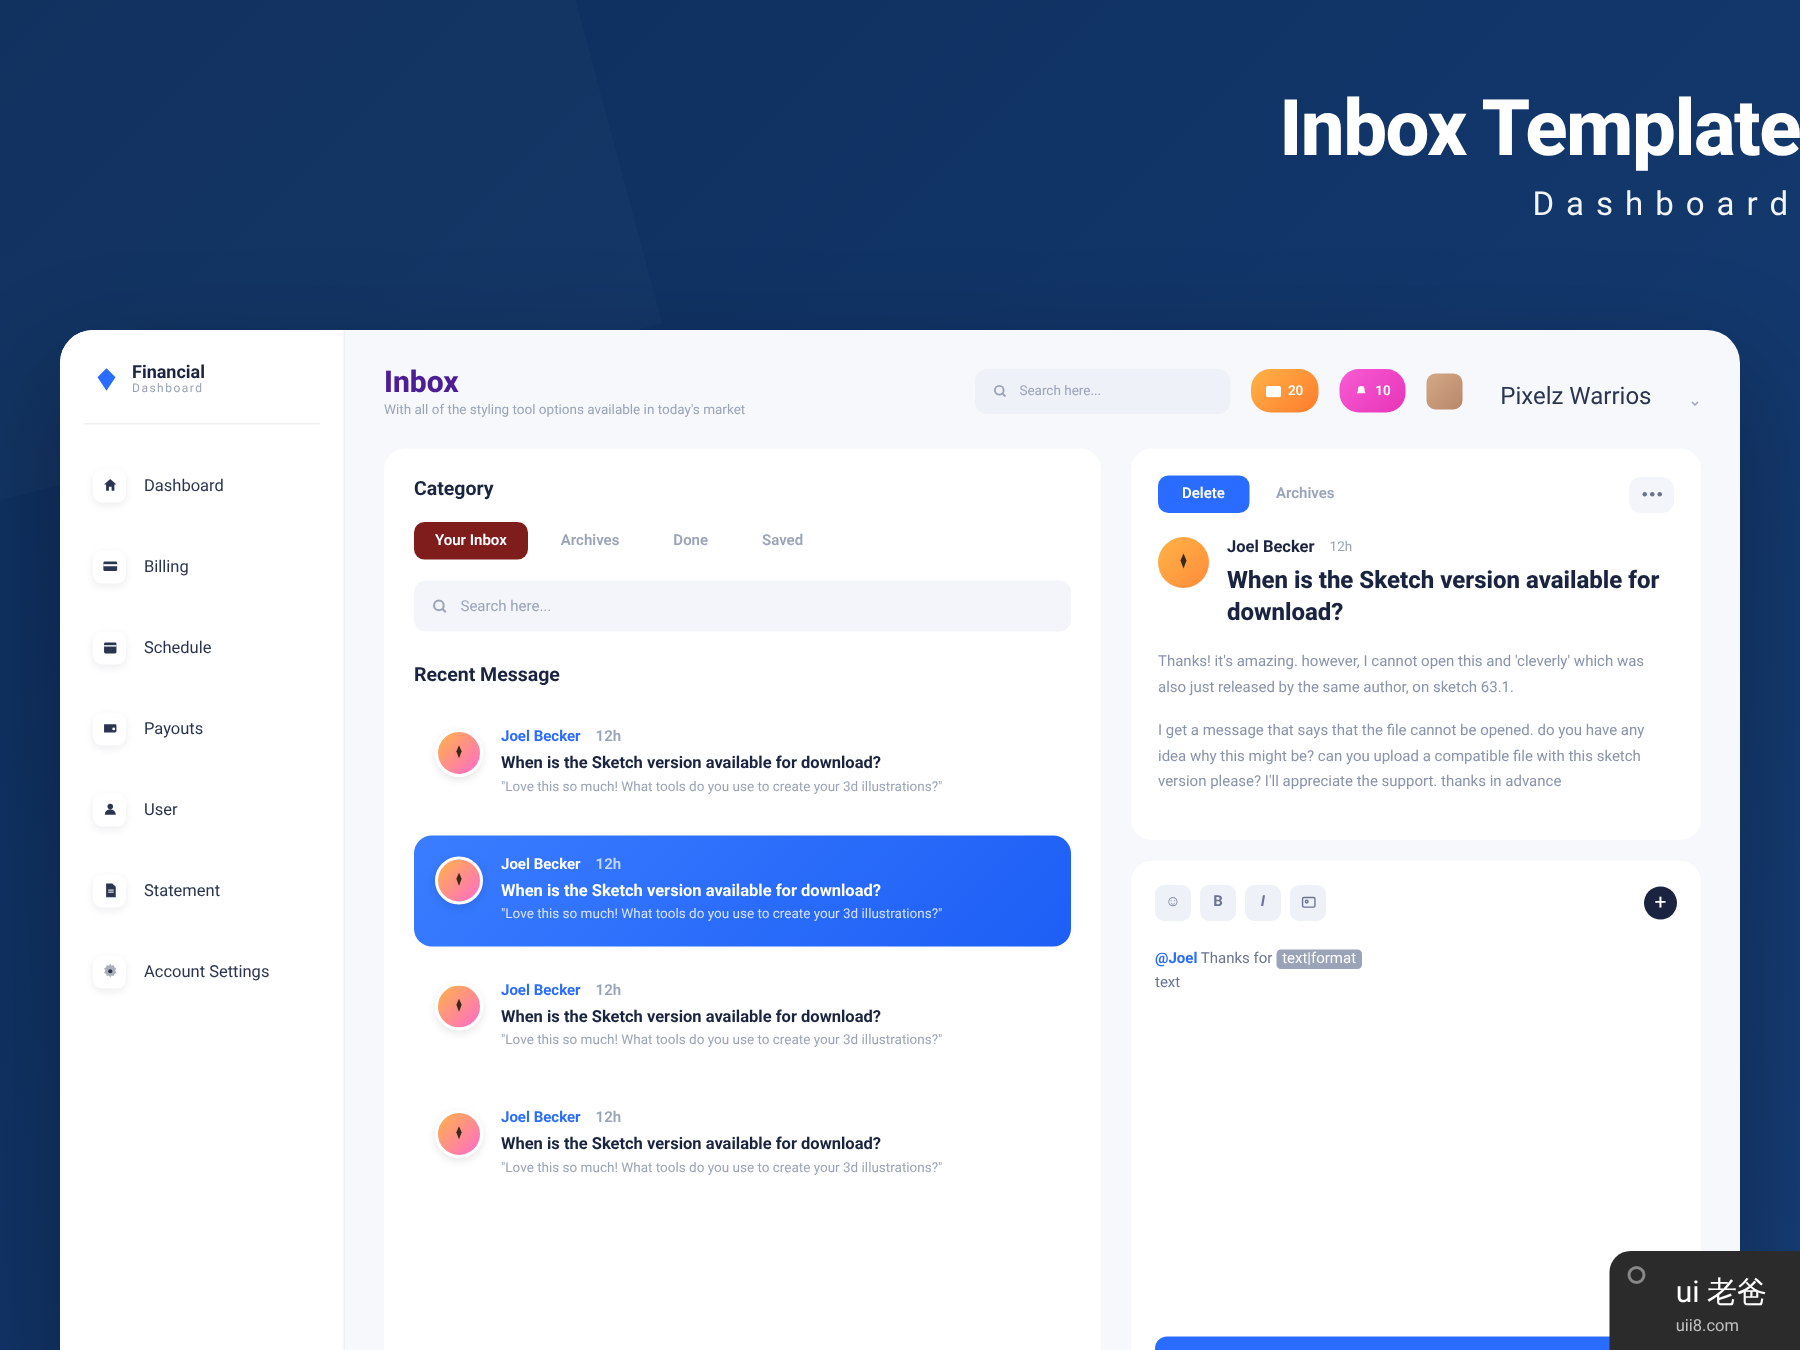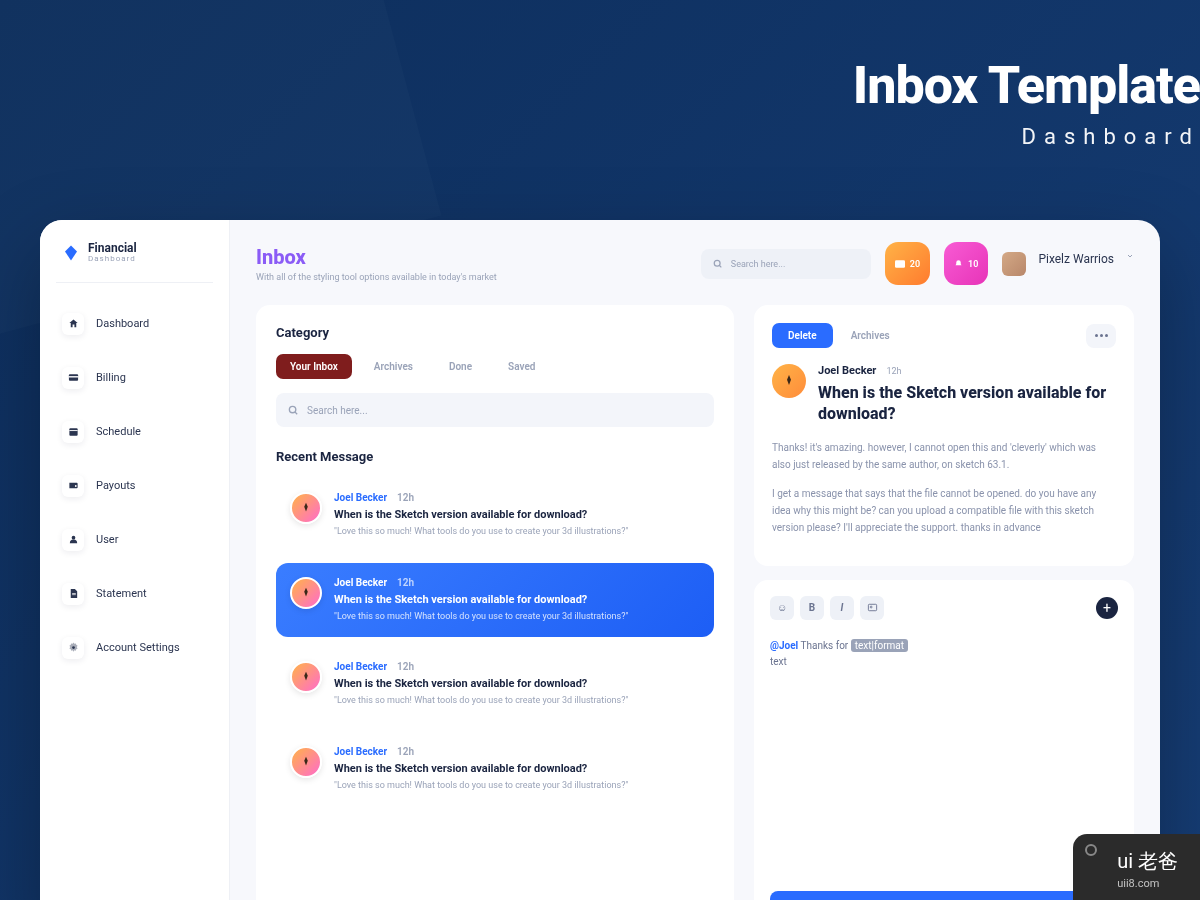--- a/index.html
+++ b/index.html
@@ -18,27 +18,27 @@
 .brand-text { line-height: 1.1; }
 .brand-text .t1 { font-size: 12px; font-weight: 700; color: #1a2440; }
 .brand-text .t2 { font-size: 8px; color: #9aa3b8; letter-spacing: 1px; }
 .nav-item { display: flex; align-items: center; gap: 12px; padding: 10px 6px; font-size: 11px; color: #2b3550; cursor: pointer; margin-bottom: 12px; }
 .nav-icon { width: 22px; height: 22px; background: #fff; border-radius: 6px; box-shadow: 0 2px 6px rgba(20,30,60,0.08); display: flex; align-items: center; justify-content: center; }
 .nav-icon svg { width: 11px; height: 11px; }
 
 .main { flex: 1; display: flex; flex-direction: column; }
 .topbar { display: flex; align-items: center; padding: 22px 26px 12px; gap: 14px; }
 .page-titles { flex: 1; }
-.page-titles h2 { font-size: 20px; font-weight: 800; color: #8b5cf6; }
+.page-titles h2 { font-size: 20px; font-weight: 800; color: #4c1d95; }
 .page-titles p { font-size: 9px; color: #9aa3b8; margin-top: 3px; }
 .search { width: 170px; height: 30px; background: #eef1f7; border-radius: 8px; display: flex; align-items: center; padding: 0 12px; gap: 8px; font-size: 9px; color: #9aa3b8; }
-.pill { height: 43px; padding: 0 10px; border-radius: 13px; display: flex; align-items: center; gap: 5px; color: #fff; font-size: 9px; font-weight: 600; }
+.pill { height: 29px; padding: 0 10px; border-radius: 13px; display: flex; align-items: center; gap: 5px; color: #fff; font-size: 9px; font-weight: 600; }
 .pill.orange { background: linear-gradient(135deg,#ffb347,#ff7b2e); }
 .pill.pink { background: linear-gradient(135deg,#f85bd4,#e734b8); }
-.user { display: flex; align-items: flex-start; gap: 12px; font-size: 12px; color: #2b3550; }
+.user { display: flex; align-items: flex-end; gap: 25px; font-size: 16px; color: #2b3550; }
 .avatar-sm { width: 24px; height: 24px; border-radius: 6px; background: linear-gradient(135deg,#d4a986,#b8876a); }
 
 .content { flex: 1; display: flex; gap: 20px; padding: 8px 26px 0; }
 .col-left { flex: 1; background: #fff; border-radius: 14px; padding: 20px; }
 .col-right { width: 380px; display: flex; flex-direction: column; gap: 14px; }
 .panel { background: #fff; border-radius: 14px; padding: 18px; }
 
 .section-title { font-size: 13px; font-weight: 700; color: #1a2440; margin-bottom: 14px; }
 .tabs { display: flex; gap: 8px; margin-bottom: 14px; }
 .tab { padding: 7px 14px; font-size: 10px; color: #9aa3b8; border-radius: 7px; cursor: pointer; font-weight: 600; }

